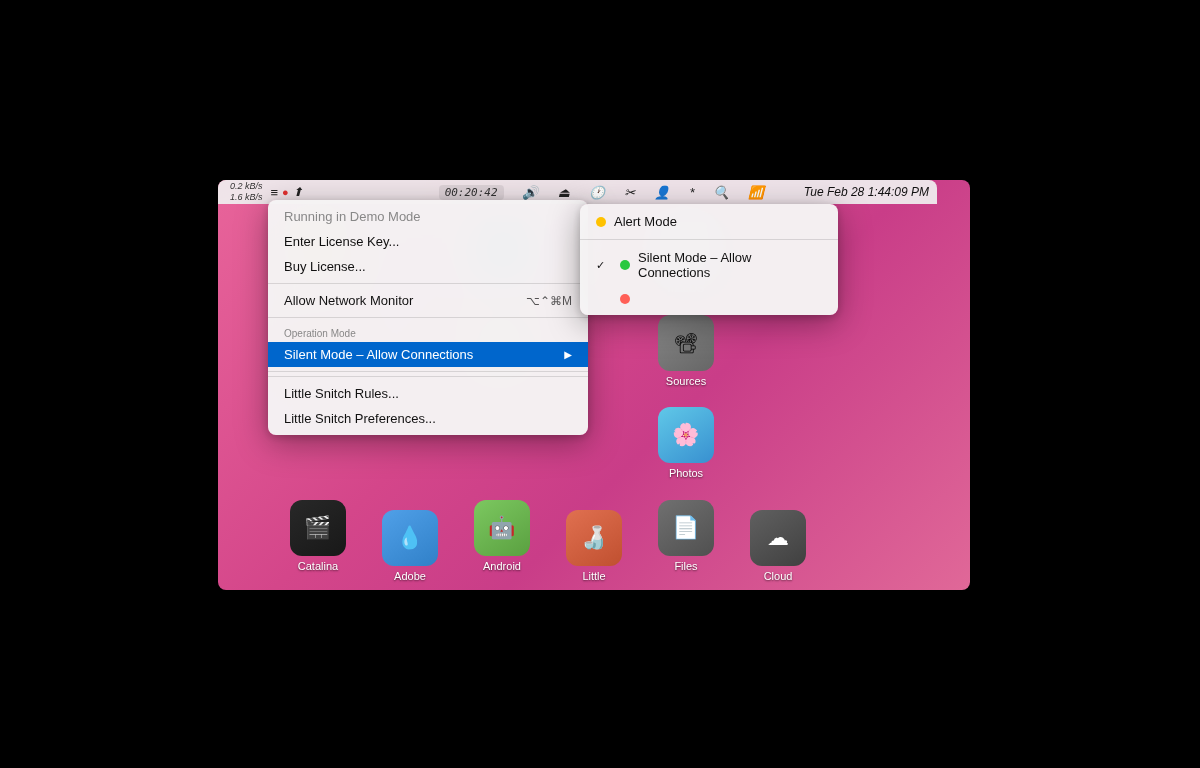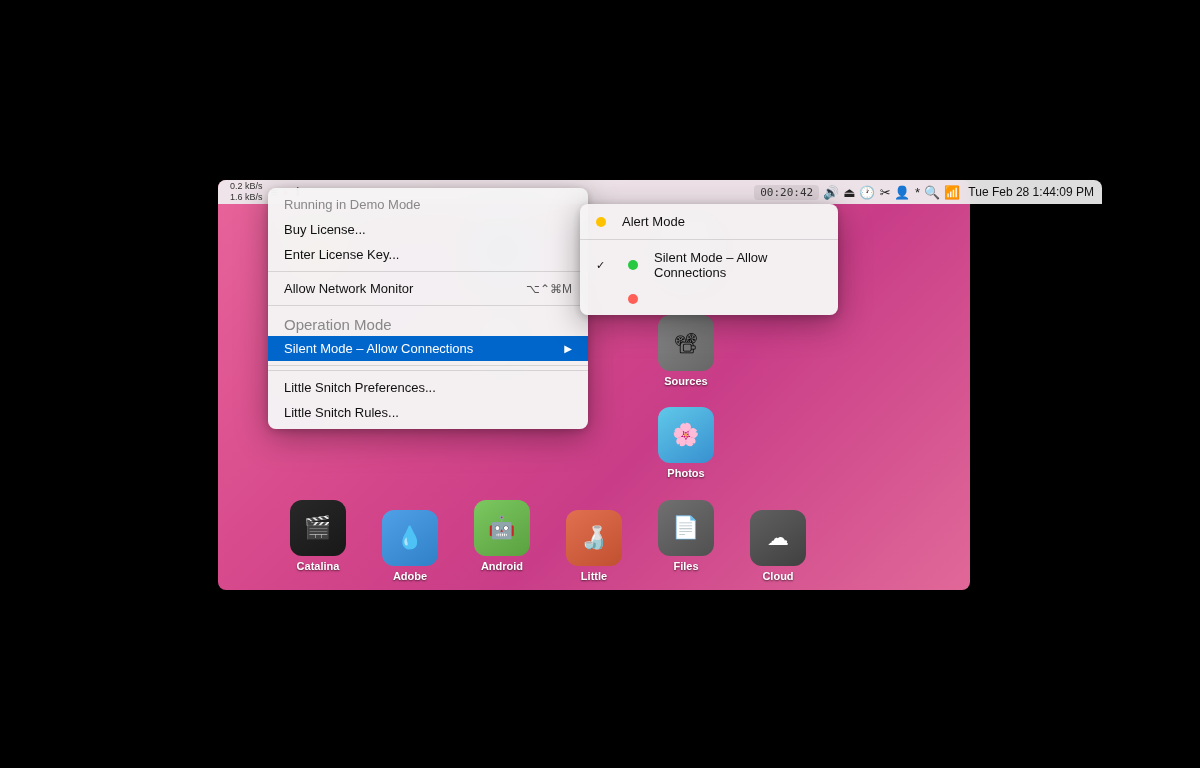--- a/index.html
+++ b/index.html
@@ -22,30 +22,31 @@
       background: linear-gradient(135deg, #e8649a 0%, #d4468a 40%, #c93d88 60%, #e06898 100%);
       border-radius: 8px;
       overflow: hidden;
     }
 
     
     .menubar {
       position: absolute;
       top: 180px;
       left: 218px;
-      width: 884px;
+      width: 719px;
       height: 24px;
       background: rgba(240,240,240,0.92);
       backdrop-filter: blur(10px);
       display: flex;
       align-items: center;
       justify-content: flex-end;
       padding: 0 8px;
       z-index: 10;
       border-radius: 8px 8px 0 0;
+      font-style: italic;
     }
 
     .menubar-left {
       display: flex;
       align-items: center;
       gap: 4px;
       margin-right: auto;
       margin-left: 4px;
       font-size: 11px;
       color: #222;
@@ -55,30 +56,30 @@
       display: flex;
       flex-direction: column;
       font-size: 9px;
       color: #333;
       line-height: 1.2;
       margin-right: 4px;
     }
 
     .menubar-icons {
       display: flex;
-      gap: 4px;
+      gap: 19px;
       font-size: 12px;
       color: #222;
     }
 
     .menubar-time {
       font-size: 12px;
       color: #111;
       font-weight: 500;
-      margin-left: 4px;
+      margin-left: 20px;
     }
 
     
     .desktop-icons {
       position: absolute;
       top: 24px;
       left: 0;
       right: 0;
       bottom: 0;
       display: grid;
@@ -105,42 +106,42 @@
       align-items: center;
       justify-content: center;
       font-size: 28px;
     }
 
     .desktop-icon .icon-label {
       font-size: 11px;
       color: #fff;
       text-shadow: 0 1px 2px rgba(0,0,0,0.6);
       text-align: left;
-      font-weight: 700;
+      font-weight: 400;
     }
 
     
     .icon-ftp { background: linear-gradient(145deg, #e8c050, #d4a020); }
     .icon-virt { background: linear-gradient(145deg, #4a9eda, #2878c8); }
     .icon-macos { background: linear-gradient(145deg, #aaa, #888); }
     .icon-1tb { background: linear-gradient(145deg, #e85050, #c03030); }
     .icon-classic { background: linear-gradient(145deg, #d0a060, #b07840); }
     .icon-sources { background: linear-gradient(145deg, #888, #666); }
     .icon-photos { background: linear-gradient(145deg, #60c8e8, #3890d0); }
     .icon-catalina { background: linear-gradient(145deg, #282828, #181818); }
     .icon-android { background: linear-gradient(145deg, #7cc860, #5aa040); }
     .icon-files { background: linear-gradient(145deg, #707070, #505050); }
     .icon-adobe { background: linear-gradient(145deg, #50a0e8, #3080c8); }
     .icon-montery { background: linear-gradient(145deg, #e07050, #c05030); }
     .icon-cloud { background: linear-gradient(145deg, #606060, #404040); }
 
     
     .dropdown-menu {
       position: absolute;
-      top: 188px;
+      top: 200px;
       left: 268px;
       width: 320px;
       background: rgba(245,245,245,0.97);
       backdrop-filter: blur(20px);
       border-radius: 8px;
       box-shadow: 0 8px 32px rgba(0,0,0,0.35), 0 2px 8px rgba(0,0,0,0.2);
       z-index: 100;
       padding: 4px 0;
       font-size: 13px;
       color: #111;
@@ -160,21 +161,21 @@
       color: #fff;
     }
 
     .menu-item.disabled {
       color: #888;
       cursor: default;
     }
 
     .menu-item.section-header {
       color: #888;
-      font-size: 15px;
+      font-size: 10px;
       cursor: default;
       padding: 6px 16px 3px 16px;
     }
 
     .menu-separator {
       height: 1px;
       background: rgba(0,0,0,0.12);
       margin: 4px 0;
     }
 
@@ -203,21 +204,21 @@
       padding: 4px 0;
       font-size: 13px;
       color: #111;
     }
 
     .submenu-item {
       padding: 6px 16px;
       cursor: pointer;
       display: flex;
       align-items: center;
-      gap: 16px;
+      gap: 8px;
     }
 
     .dot {
       width: 10px;
       height: 10px;
       border-radius: 50%;
       display: inline-block;
       flex-shrink: 0;
     }
 
@@ -338,45 +339,45 @@
     <span style="font-size:13px;">📶</span>
     <span class="menubar-time">Tue Feb 28  1:44:09 PM</span>
   </div>
 </div>
 
 <div class="dropdown-menu">
   <div class="menu-item disabled">
     <span>Running in Demo Mode</span>
   </div>
   <div class="menu-item">
+    <span>Enter License Key...</span>
+  </div>
+  <div class="menu-item">
     <span>Buy License...</span>
-  </div>
-  <div class="menu-item">
-    <span>Enter License Key...</span>
   </div>
   <div class="menu-separator"></div>
   <div class="menu-item">
     <span>Allow Network Monitor</span>
     <span class="menu-shortcut">⌥⌃⌘M</span>
   </div>
   <div class="menu-separator"></div>
   <div class="menu-item section-header">
     <span>Operation Mode</span>
   </div>
   <div class="menu-item highlighted">
     <span>Silent Mode – Allow Connections</span>
     <span class="menu-arrow">▶</span>
   </div>
   <div class="menu-separator"></div>
   <div class="menu-separator"></div>
   <div class="menu-item">
+    <span>Little Snitch Rules...</span>
+  </div>
+  <div class="menu-item">
     <span>Little Snitch Preferences...</span>
-  </div>
-  <div class="menu-item">
-    <span>Little Snitch Rules...</span>
   </div>
 </div>
 
 <div class="submenu">
   <div class="submenu-item">
     <span class="dot dot-yellow"></span>
     <span>Alert Mode</span>
   </div>
   <div class="submenu-separator"></div>
   <div class="submenu-item">

